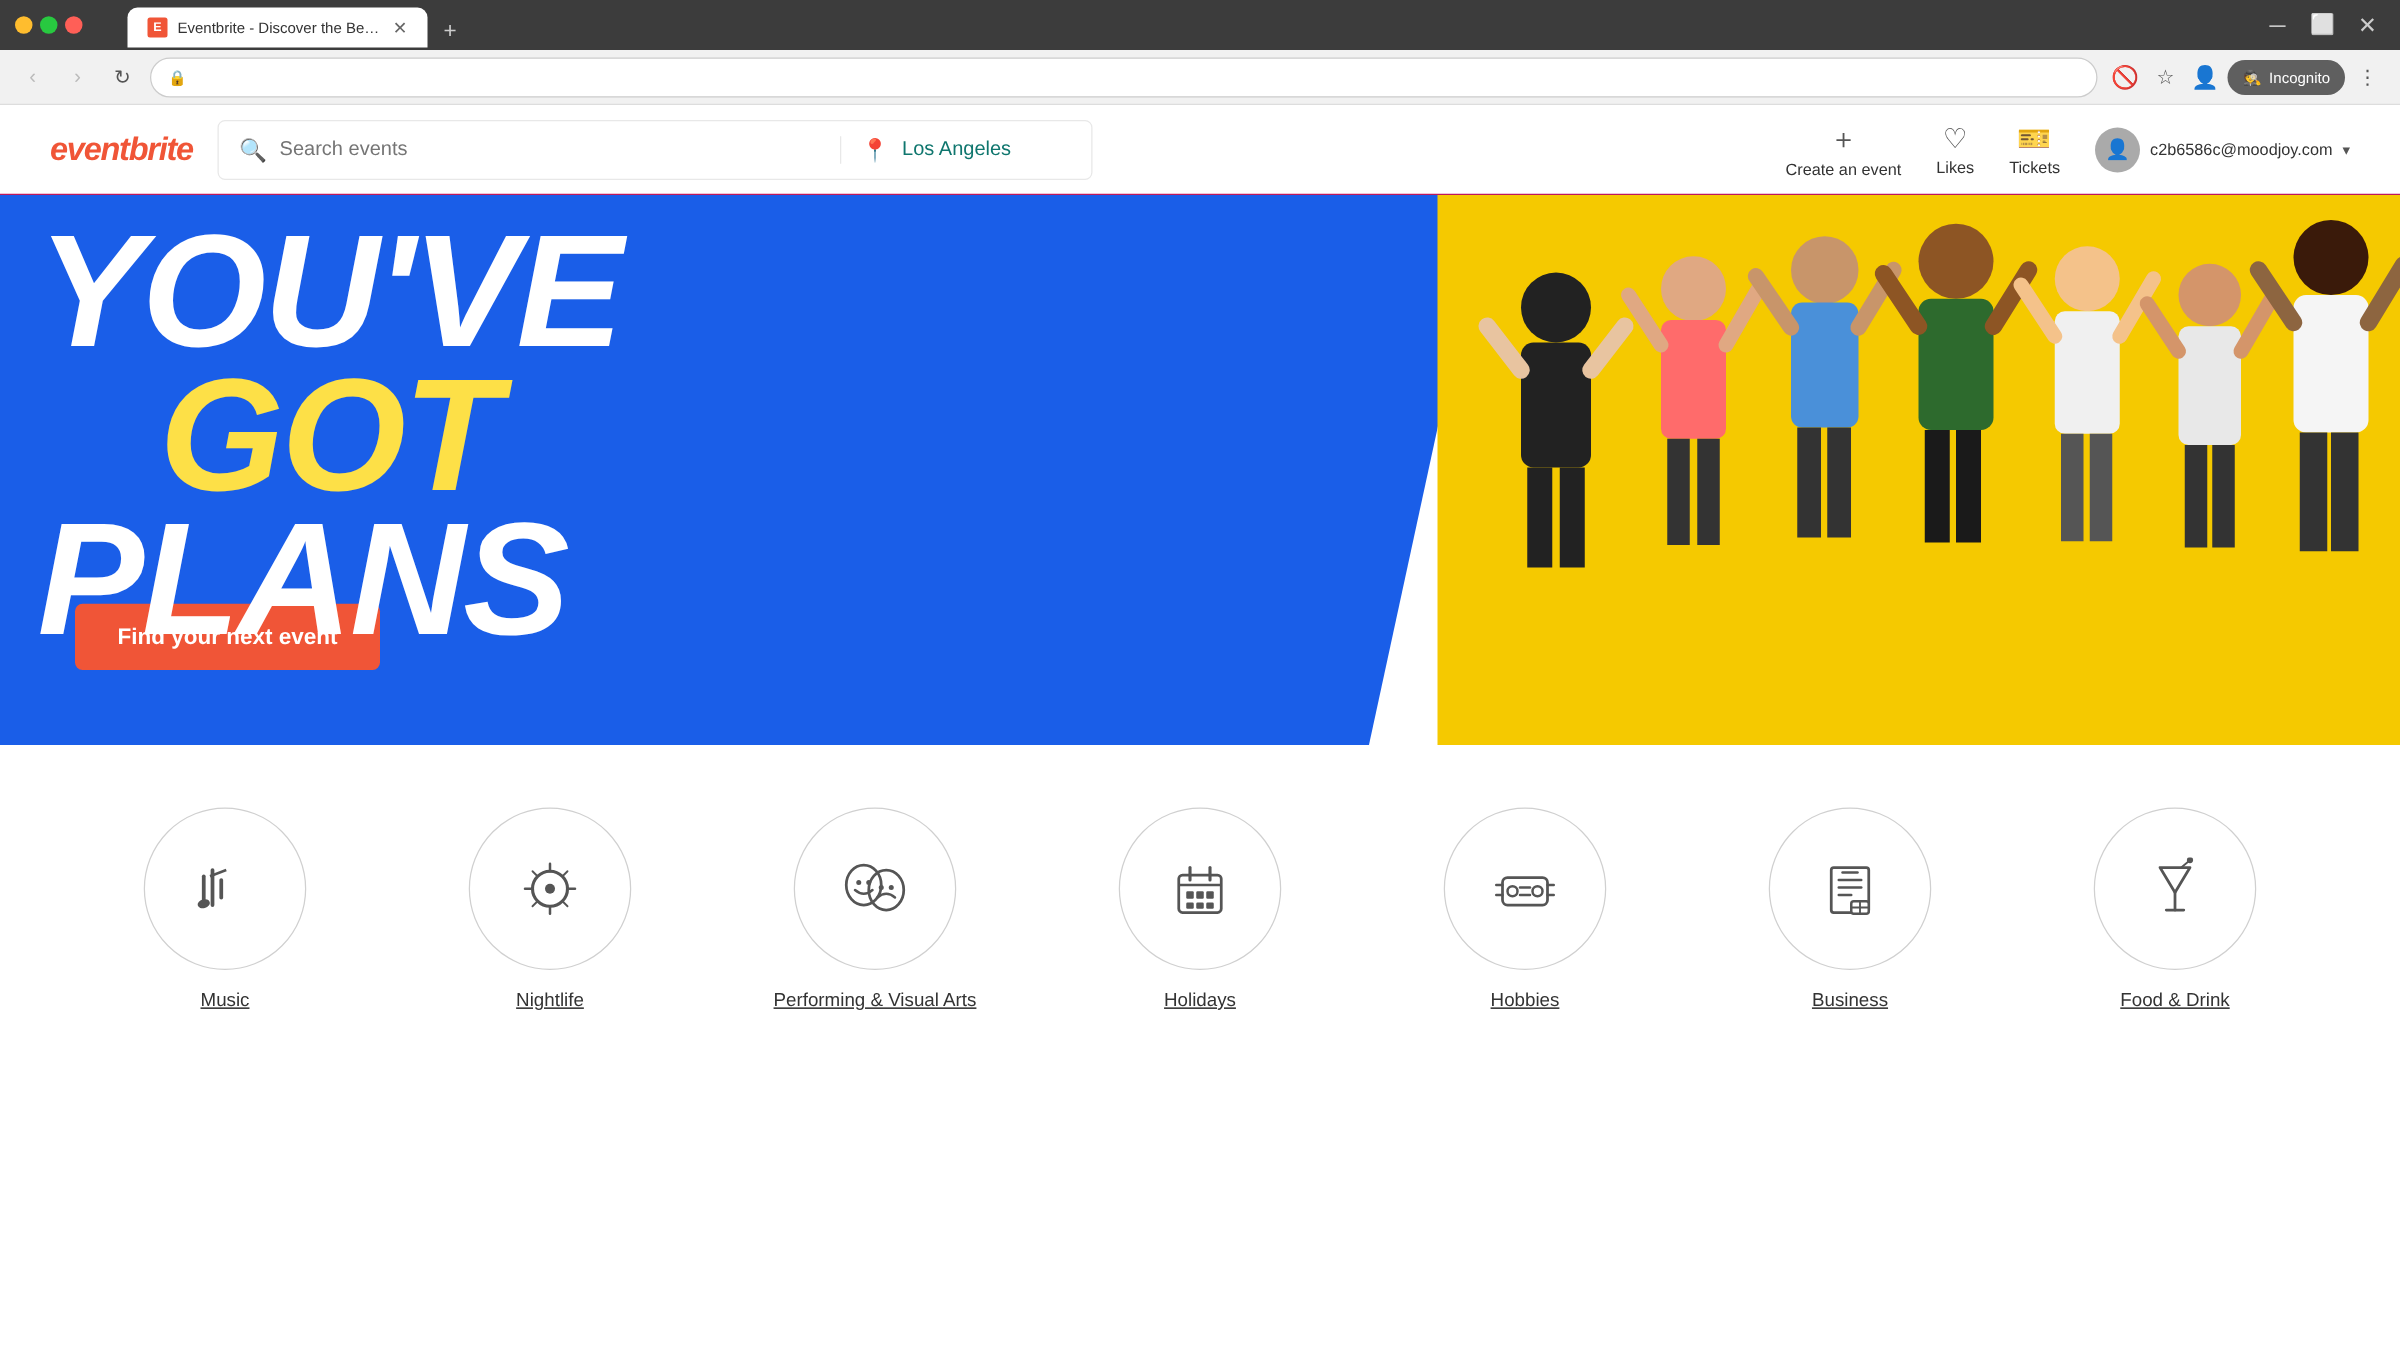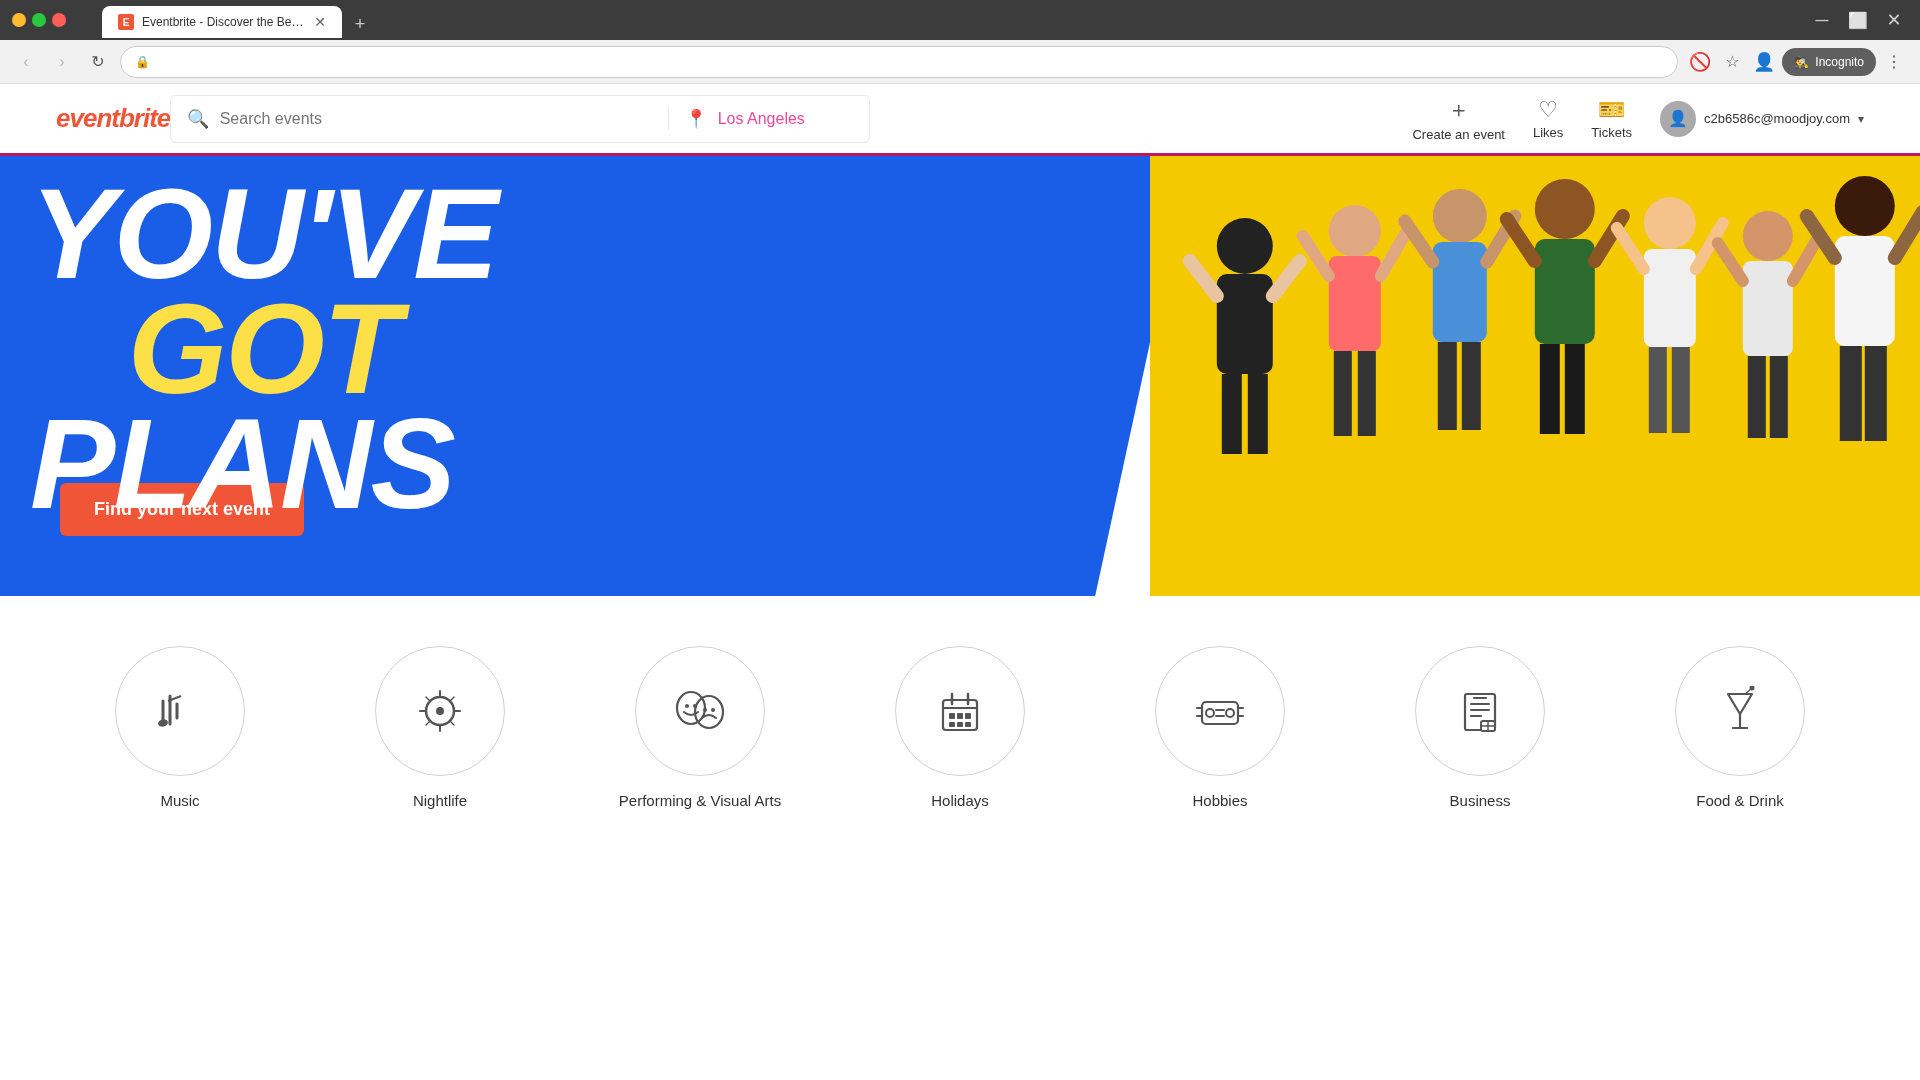--- a/index.html
+++ b/index.html
@@ -27,49 +27,49 @@
     .address-bar-lock { color: #555; font-size: 12px; }
     .address-bar-url { font-size: 14px; color: #333; flex: 1; }
     .toolbar-actions { display: flex; align-items: center; gap: 4px; }
     .toolbar-icon { width: 28px; height: 28px; display: flex; align-items: center; justify-content: center; color: #555; font-size: 16px; cursor: pointer; border-radius: 50%; }
     .incognito-btn { background: #5f5f5f; color: #fff; border-radius: 16px; padding: 4px 12px; font-size: 12px; display: flex; align-items: center; gap: 6px; cursor: pointer; height: 28px; }
 
     
     .page { background: #fff; }
 
     
-    .header { display: flex; align-items: center; padding: 0 56px; height: 72px; border-bottom: 3px solid #be185d; }
+    .header { display: flex; align-items: center; padding: 0 40px; height: 72px; border-bottom: 1px solid #be185d; gap: 20px; }
     .logo { color: #f05537; font-size: 26px; font-weight: 800; font-style: italic; letter-spacing: -1px; white-space: nowrap; cursor: pointer; }
     .logo span { color: #3d3d3d; }
     .search-bar { flex: 1; display: flex; align-items: center; border: 1px solid #e8e8e8; border-radius: 6px; height: 48px; overflow: hidden; max-width: 700px; }
     .search-input-wrap { display: flex; align-items: center; padding: 0 16px; flex: 1; gap: 10px; border-right: 1px solid #e8e8e8; }
     .search-icon { color: #888; font-size: 18px; }
     .search-input { border: none; outline: none; font-size: 16px; color: #1d4ed8; background: transparent; flex: 1; }
     .location-wrap { display: flex; align-items: center; padding: 0 16px; gap: 10px; min-width: 200px; }
     .location-icon { color: #f05537; font-size: 18px; }
-    .location-text { font-size: 16px; color: #ec4899; }
+    .location-text { font-size: 16px; color: #0f766e; }
 
     .header-actions { display: flex; align-items: center; gap: 28px; margin-left: auto; }
     .header-action-item { display: flex; flex-direction: column; align-items: center; gap: 2px; cursor: pointer; color: #555; text-decoration: none; }
     .header-action-icon { font-size: 22px; }
     .header-action-label { font-size: 13px; color: #333; }
     .user-menu { display: flex; align-items: center; gap: 8px; cursor: pointer; }
     .user-avatar { width: 36px; height: 36px; border-radius: 50%; background: #aaa; display: flex; align-items: center; justify-content: center; color: white; font-size: 16px; }
     .user-email { font-size: 13px; color: #333; }
     .user-chevron { font-size: 12px; color: #555; }
 
     
     .hero { position: relative; width: 100%; height: 440px; display: flex; overflow: hidden; }
     .hero-left { background: #1a5ee8; flex: 0 0 62%; display: flex; flex-direction: column; justify-content: flex-end; padding: 50px 60px; position: relative; clip-path: polygon(0 0, 100% 0, 93% 100%, 0 100%); }
     .hero-cta { background: #f05537; color: #fff; border: none; border-radius: 6px; padding: 16px 34px; font-size: 18px; font-weight: 700; cursor: pointer; display: inline-block; }
     .hero-right { flex: 1; background: #f5c800; position: relative; margin-left: -5%; }
 
     
     .categories { padding: 50px 60px 40px; }
-    .categories-grid { display: flex; gap: 20px; align-items: flex-start; justify-content: flex-start; }
+    .categories-grid { display: flex; gap: 20px; align-items: flex-start; justify-content: flex-start; text-decoration: underline; }
     .category-item { display: flex; flex-direction: column; align-items: center; gap: 16px; cursor: pointer; min-width: 140px; flex: 1; }
     .category-circle { width: 130px; height: 130px; border-radius: 50%; border: 1.5px solid #d0d0d0; display: flex; align-items: center; justify-content: center; background: #fff; transition: box-shadow 0.2s; }
     .category-label { font-size: 15px; color: #333; text-align: center; font-weight: 500; }
   </style>
 </head>
 <body>
 
 <div class="browser-chrome">
   <div class="browser-titlebar">
     <div class="browser-controls">

